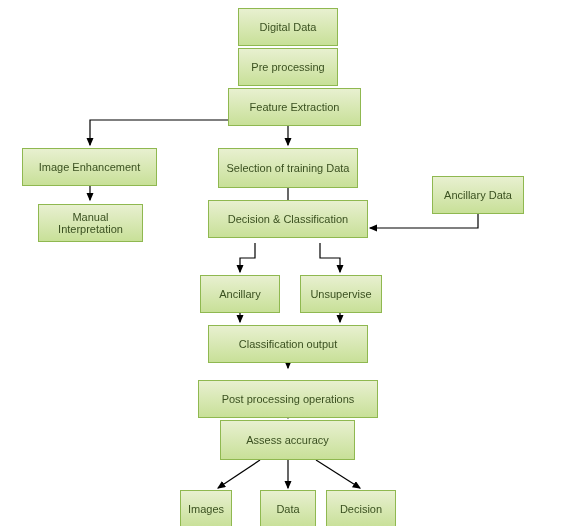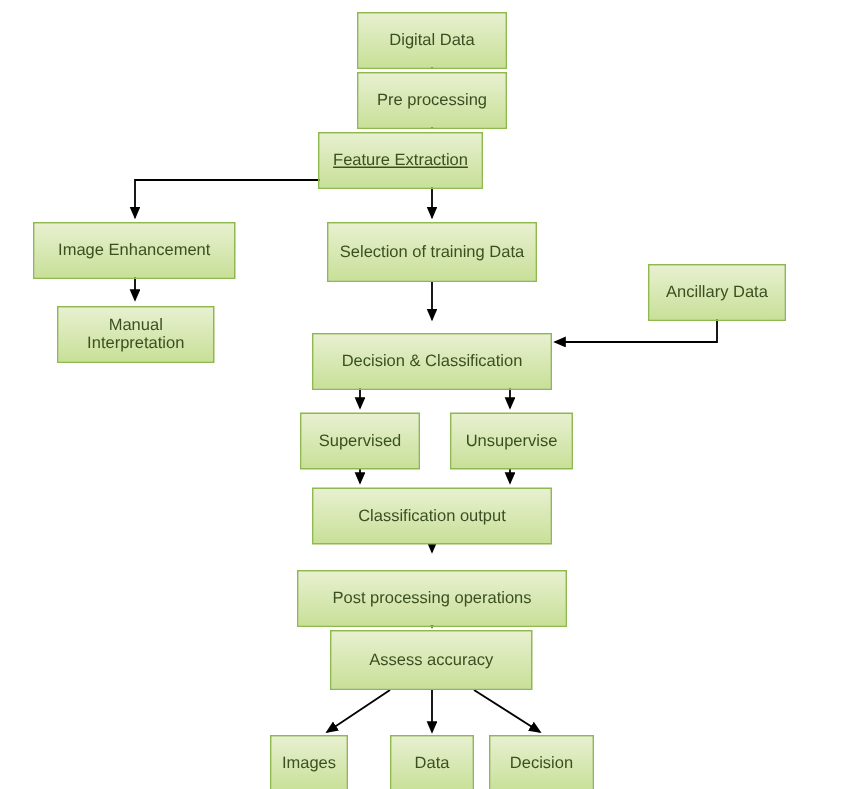--- a/index.html
+++ b/index.html
@@ -71,32 +71,32 @@
 
   <line x1="260" y1="460" x2="218" y2="488" stroke="#000" stroke-width="1.2" marker-end="url(#arrow)"></line>
 
   <line x1="288" y1="460" x2="288" y2="488" stroke="#000" stroke-width="1.2" marker-end="url(#arrow)"></line>
 
   <line x1="316" y1="460" x2="360" y2="488" stroke="#000" stroke-width="1.2" marker-end="url(#arrow)"></line>
 </svg>
 
 <div class="box" style="left:238px; top:8px; width:100px; height:22px;">Digital Data</div>
 <div class="box" style="left:238px; top:48px; width:100px; height:22px;">Pre processing</div>
-<div class="box" style="left:212px; top:88px; width:110px; height:22px;text-decoration:underline;">Feature Extraction</div>
+<div class="box" style="left:228px; top:88px; width:133px; height:22px;">Feature Extraction</div>
 
 <div class="box" style="left:22px; top:148px; width:135px; height:26px;">Image Enhancement</div>
 <div class="box" style="left:38px; top:204px; width:105px; height:36px;">Manual Interpretation</div>
 
 <div class="box" style="left:218px; top:148px; width:140px; height:40px;">Selection of training Data</div>
 
-<div class="box" style="left:208px; top:222px; width:160px; height:26px;">Decision &amp; Classification</div>
+<div class="box" style="left:208px; top:200px; width:160px; height:26px;">Decision &amp; Classification</div>
 
 <div class="box" style="left:432px; top:176px; width:92px; height:24px;">Ancillary Data</div>
 
-<div class="box" style="left:200px; top:275px; width:80px; height:24px;">Supervised</div>
+<div class="box" style="left:200px; top:275px; width:80px; height:24px;">Ancillary</div>
 <div class="box" style="left:300px; top:275px; width:82px; height:24px;">Unsupervise</div>
 
 <div class="box" style="left:208px; top:325px; width:160px; height:21px;">Classification output</div>
 
 <div class="box" style="left:198px; top:380px; width:180px; height:24px;">Post processing operations</div>
 
 <div class="box" style="left:220px; top:420px; width:135px; height:40px;">Assess accuracy</div>
 
 <div class="box" style="left:180px; top:490px; width:52px; height:22px;">Images</div>
 <div class="box" style="left:260px; top:490px; width:56px; height:22px;">Data</div>

